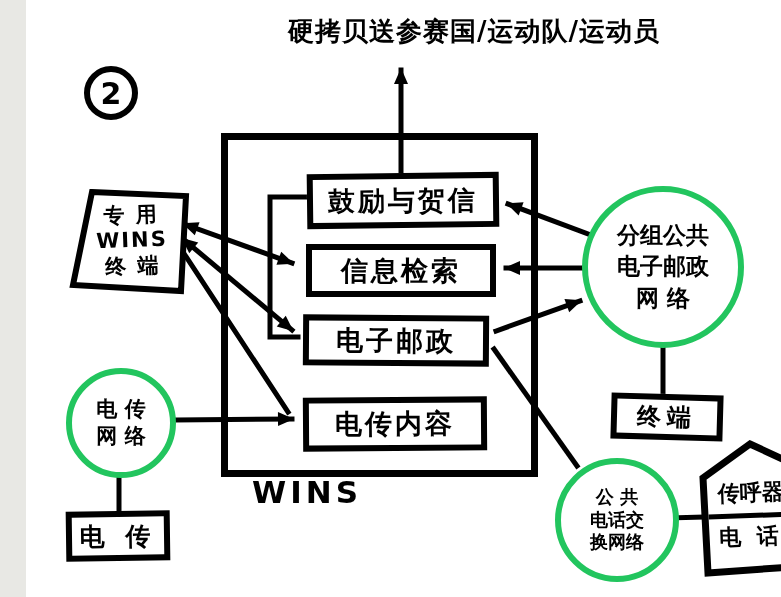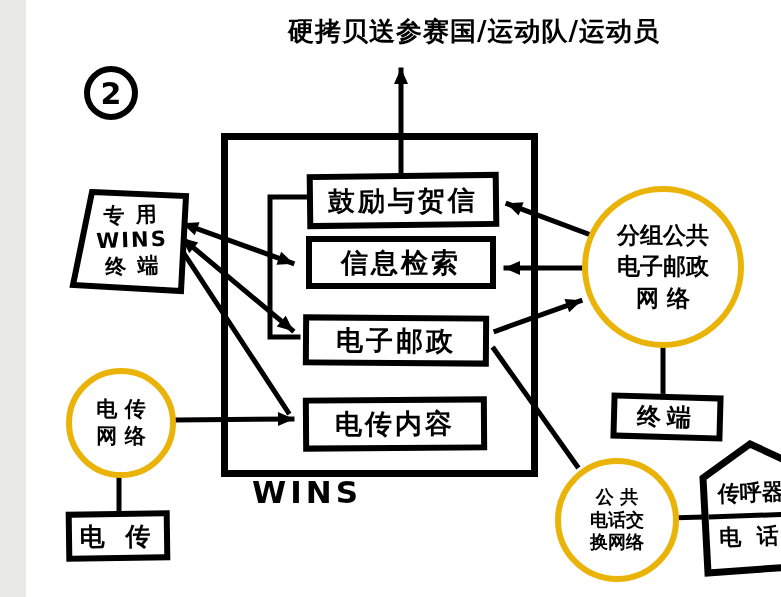--- a/index.html
+++ b/index.html
@@ -29,34 +29,34 @@
     position:absolute;left:226px;top:474px;font-size:31px;font-weight:bold;
     letter-spacing:4px;
   }
   
   .mod{
     position:absolute;background:#fff;border:6px solid #000;
     display:flex;align-items:center;justify-content:center;
     font-size:27px;font-weight:bold;letter-spacing:3px;white-space:nowrap;
   }
   .mod1{left:281px;top:173px;width:180px;height:43px;transform:rotate(-0.7deg);}
-  .mod2{left:280px;top:236px;width:178px;height:41px;}
+  .mod2{left:280px;top:244px;width:178px;height:41px;}
   .mod3{left:277px;top:315px;width:174px;height:39px;transform:rotate(0.4deg);}
   .mod4{left:277px;top:397px;width:172px;height:42px;transform:rotate(-0.4deg);}
   
   .paper{position:absolute;left:42px;top:183px;width:128px;height:118px;}
   .paper .txt{
     position:absolute;left:12px;top:8px;width:104px;height:100px;
     display:flex;flex-direction:column;align-items:center;justify-content:center;
     font-size:21px;font-weight:bold;line-height:1.2;letter-spacing:2px;
     transform:rotate(-2deg);
   }
   
   .circle{
-    position:absolute;border:6px solid #eab308;border-radius:50%;background:#fff;
+    position:absolute;border:6px solid #22c55e;border-radius:50%;background:#fff;
     display:flex;flex-direction:column;align-items:center;justify-content:center;
     font-weight:bold;text-align:center;
   }
   .pkt{left:556px;top:186px;width:150px;height:150px;font-size:23px;line-height:1.35;}
   .tlx{left:40px;top:368px;width:98px;height:98px;font-size:21px;line-height:1.3;}
   .pho{left:529px;top:458px;width:112px;height:112px;font-size:18px;line-height:1.25;}
   
   .smallbox{
     position:absolute;border:6px solid #000;background:#fff;
     display:flex;align-items:center;justify-content:center;

